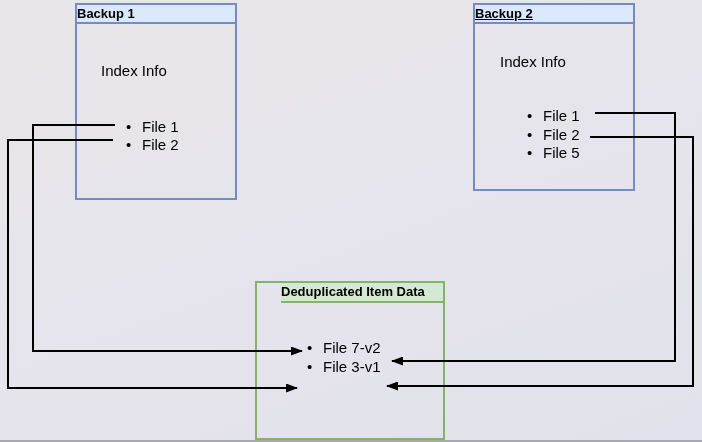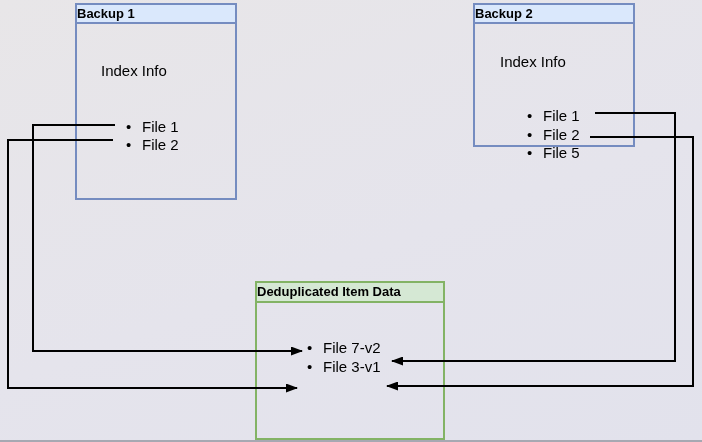--- a/index.html
+++ b/index.html
@@ -84,31 +84,31 @@
 
   <div class="node blue" style="left:75px; top:3px; width:162px; height:197px;">
     <div class="node-header">Backup 1</div>
     <div class="label" style="left:24px; top:57px;">Index Info</div>
     <ul class="filelist lh175" style="left:49px; top:113px;">
       <li>File 1</li>
       <li>File 2</li>
     </ul>
   </div>
 
-  <div class="node blue" style="left:473px; top:3px; width:162px; height:144px;">
+  <div class="node blue" style="left:473px; top:3px; width:162px; height:188px;text-decoration:underline;">
     <div class="node-header">Backup 2</div>
     <div class="label" style="left:25px; top:48px;">Index Info</div>
     <ul class="filelist lh185" style="left:52px; top:102px;">
       <li>File 1</li>
       <li>File 2</li>
       <li>File 5</li>
     </ul>
   </div>
 
-  <div class="node green" style="left:255px; top:281px; width:190px; height:159px;">
+  <div class="node green" style="left:255px; top:281px; width:190px; height:159px;padding-left:24px;">
     <div class="node-header">Deduplicated Item Data</div>
     <ul class="filelist lh185" style="left:50px; top:56px;">
       <li>File 7-v2</li>
       <li>File 3-v1</li>
     </ul>
   </div>
 
   <svg id="wires" width="702" height="442" viewBox="0 0 702 442">
     <defs>
       <marker id="arrow" viewBox="0 0 12 9" refX="11" refY="4.5" markerWidth="12" markerHeight="9" orient="auto" markerUnits="userSpaceOnUse">

